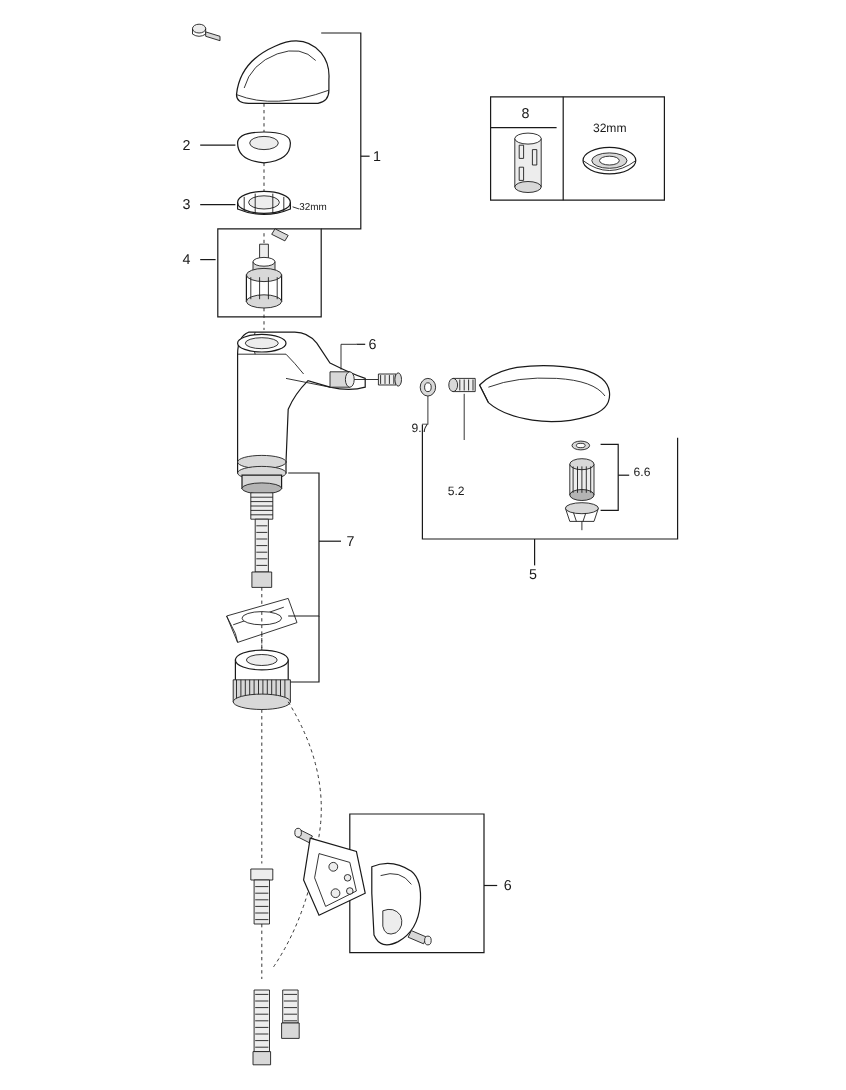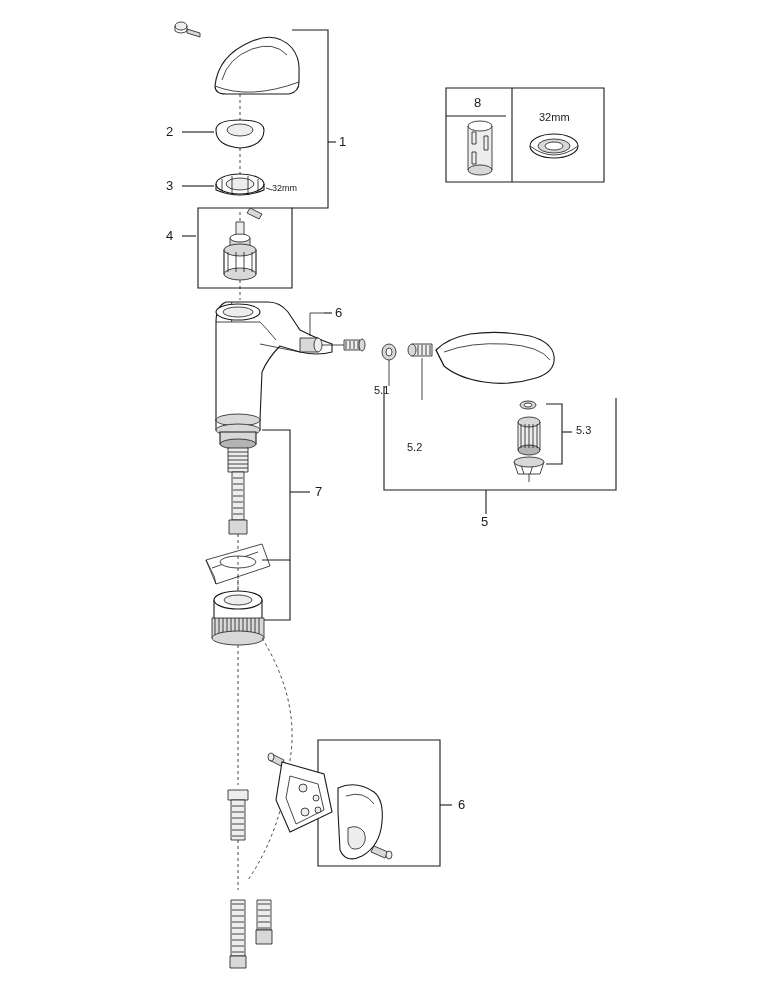--- a/index.html
+++ b/index.html
@@ -264,23 +264,23 @@
       <path class="ln thin" d="M530 146 Q554 164 578 146"></path>
     </g>
 
   </svg>
 
   <div class="lbl" style="left:339px; top:135px;">1</div>
   <div class="lbl" style="left:166px; top:125px;">2</div>
   <div class="lbl" style="left:166px; top:179px;">3</div>
   <div class="lbl" style="left:166px; top:229px;">4</div>
   <div class="lbl" style="left:481px; top:515px;">5</div>
-  <div class="lbl small" style="left:374px; top:385px;">5.1</div>
+  <div class="lbl small" style="left:374px; top:385px;">9.7</div>
   <div class="lbl small" style="left:407px; top:398px;margin-top:44px;">5.2</div>
-  <div class="lbl small" style="left:576px; top:425px;">5.3</div>
+  <div class="lbl small" style="left:576px; top:425px;">6.6</div>
   <div class="lbl" style="left:335px; top:306px;">6</div>
   <div class="lbl" style="left:458px; top:798px;">6</div>
   <div class="lbl" style="left:315px; top:485px;">7</div>
   <div class="lbl" style="left:474px; top:96px;">8</div>
 
   <div class="lbl tiny" style="left:272px; top:184px;">32mm</div>
   <div class="lbl small" style="left:539px; top:112px;">32mm</div>
 
 </div>
 

